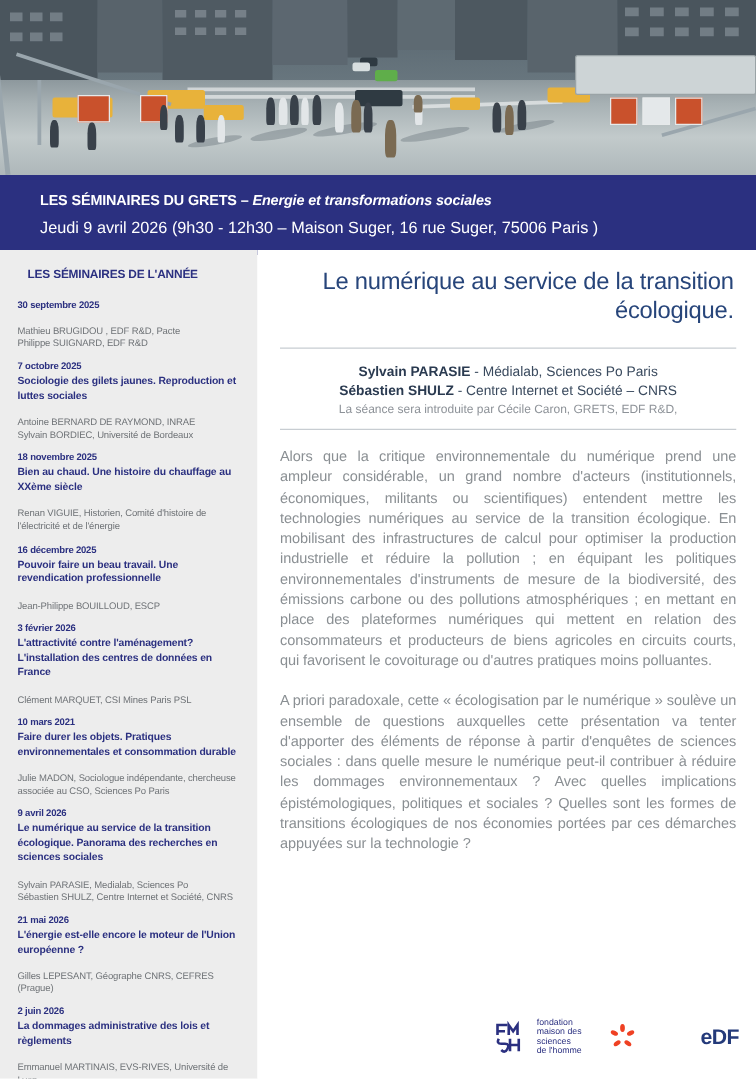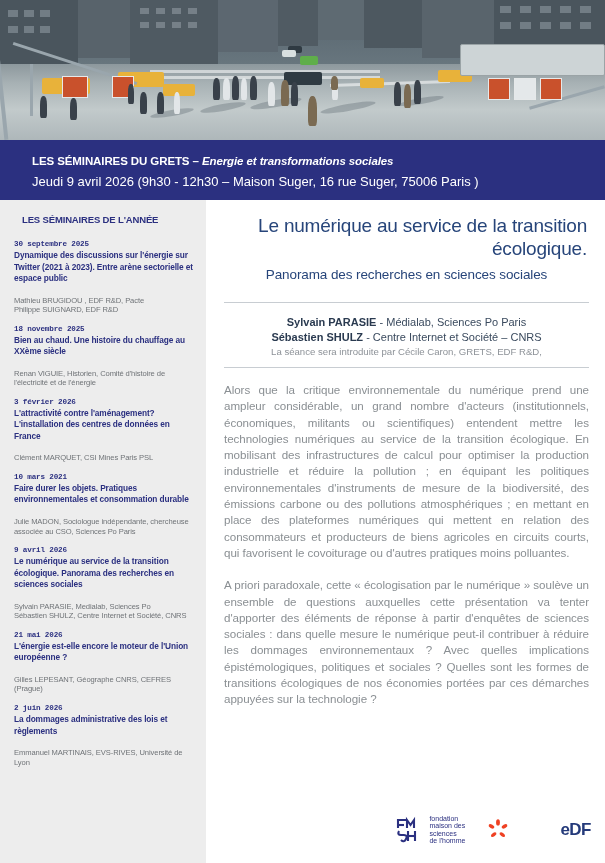--- a/index.html
+++ b/index.html
@@ -82,21 +82,21 @@
     width:206px; background:#ededed; height:663px;
     padding:12px 10px 0 14px; overflow:hidden;
   }
   .sidebar-title {
     color:#2b3080; font-size:9.5px; font-weight:bold;
     letter-spacing:-.15px; margin:2px 0 14px 8px;
   }
   .sem { margin-bottom:9px; }
   .sem-date {
     color:#2b3080; font-size:7.6px; font-weight:bold;
-    letter-spacing:-.15px; line-height:10px; margin-bottom:1px;font-family:Liberation Mono, monospace;
+    letter-spacing:-.15px; line-height:10px; margin-bottom:1px;
   }
   .sem-title {
     color:#2b3080; font-size:8.3px; font-weight:bold;
     line-height:11.5px; letter-spacing:-.1px;
   }
   .sem-people {
     color:#6f7377; font-size:7.6px; font-weight:normal;
     line-height:9.6px; letter-spacing:-.1px; margin-top:11px;
   }
 
@@ -247,28 +247,38 @@
     <div class="band-line2">Jeudi 9 avril 2026 (9h30 - 12h30 – Maison Suger, 16 rue Suger, 75006 Paris )</div>
   </div>
 
   <div class="body-wrap">
 
     <aside class="sidebar">
       <div class="sidebar-title">LES SÉMINAIRES DE L'ANNÉE</div>
 
       <div class="sem">
         <div class="sem-date">30 septembre 2025</div>
-        <div class="sem-title">Dynamique des discussions sur l'énergie sur Twitter (2021 à 2023). Entre arène sectorielle et espace public</div>
         <div class="sem-people" style="white-space:pre-line">Mathieu BRUGIDOU , EDF R&amp;D, Pacte
 Philippe SUIGNARD, EDF R&amp;D</div>
+      </div>
+      <div class="sem">
+        <div class="sem-date">7 octobre 2025</div>
+        <div class="sem-title">Sociologie des gilets jaunes. Reproduction et luttes sociales</div>
+        <div class="sem-people" style="white-space:pre-line">Antoine BERNARD DE RAYMOND, INRAE
+Sylvain BORDIEC, Université de Bordeaux</div>
       </div>
       <div class="sem">
         <div class="sem-date">18 novembre 2025</div>
         <div class="sem-title">Bien au chaud. Une histoire du chauffage au XXème siècle</div>
         <div class="sem-people" style="white-space:pre-line">Renan VIGUIE, Historien, Comité d'histoire de l'électricité et de l'énergie</div>
+      </div>
+      <div class="sem">
+        <div class="sem-date">16 décembre 2025</div>
+        <div class="sem-title">Pouvoir faire un beau travail. Une revendication professionnelle</div>
+        <div class="sem-people" style="white-space:pre-line">Jean-Philippe BOUILLOUD, ESCP</div>
       </div>
       <div class="sem">
         <div class="sem-date">3 février 2026</div>
         <div class="sem-title">L'attractivité contre l'aménagement? L'installation des centres de données en France</div>
         <div class="sem-people" style="white-space:pre-line">Clément MARQUET, CSI Mines Paris PSL</div>
       </div>
       <div class="sem">
         <div class="sem-date">10 mars 2021</div>
         <div class="sem-title">Faire durer les objets. Pratiques environnementales et consommation durable</div>
         <div class="sem-people" style="white-space:pre-line">Julie MADON, Sociologue indépendante, chercheuse associée au CSO, Sciences Po Paris</div>
@@ -286,21 +296,20 @@
       </div>
       <div class="sem">
         <div class="sem-date">2 juin 2026</div>
         <div class="sem-title">La dommages administrative des lois et règlements</div>
         <div class="sem-people" style="white-space:pre-line">Emmanuel MARTINAIS, EVS-RIVES, Université de Lyon</div>
       </div>
     </aside>
 
     <main class="main">
       <h1 class="main-title">Le numérique au service de la transition écologique.</h1>
-      <h2 class="main-subtitle">Panorama des recherches en sciences sociales</h2>
 
       <div class="rule"></div>
 
       <div class="speakers">
         <div class="sp-line"><b>Sylvain PARASIE</b><span> - Médialab, Sciences Po Paris</span></div>
         <div class="sp-line"><b>Sébastien SHULZ</b><span> - Centre Internet et Société – CNRS</span></div>
         <div class="sp-note">La séance sera introduite par Cécile Caron, GRETS, EDF R&amp;D,</div>
       </div>
 
       <div class="rule" style="margin-top:0"></div>

